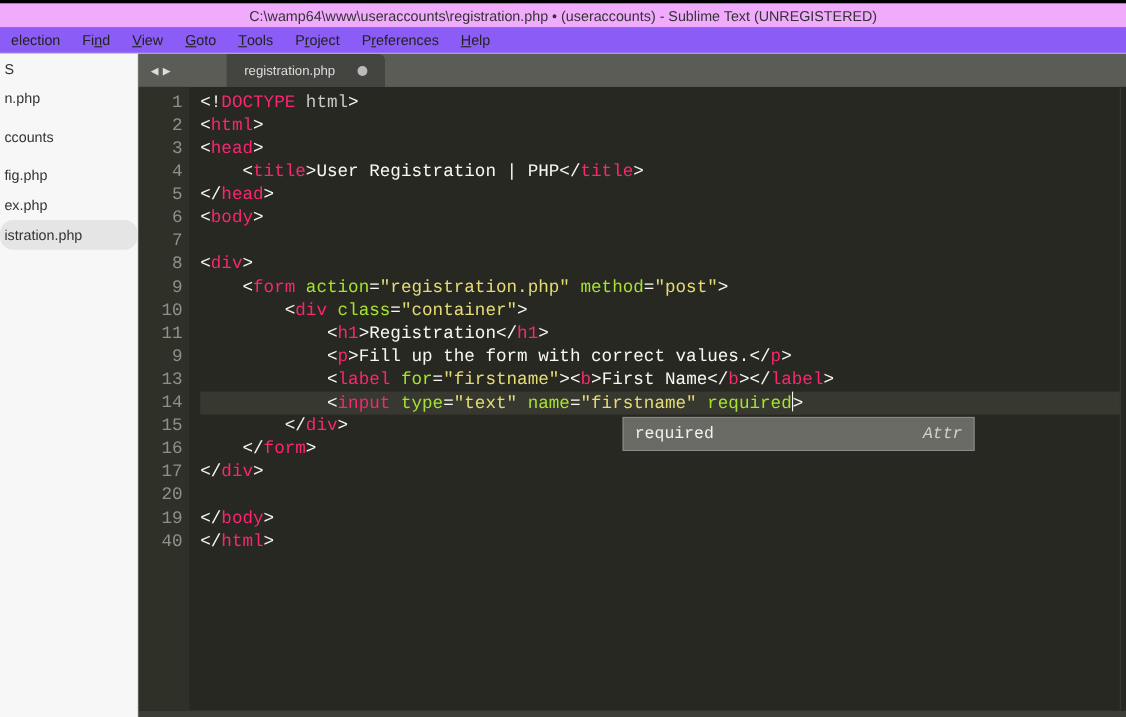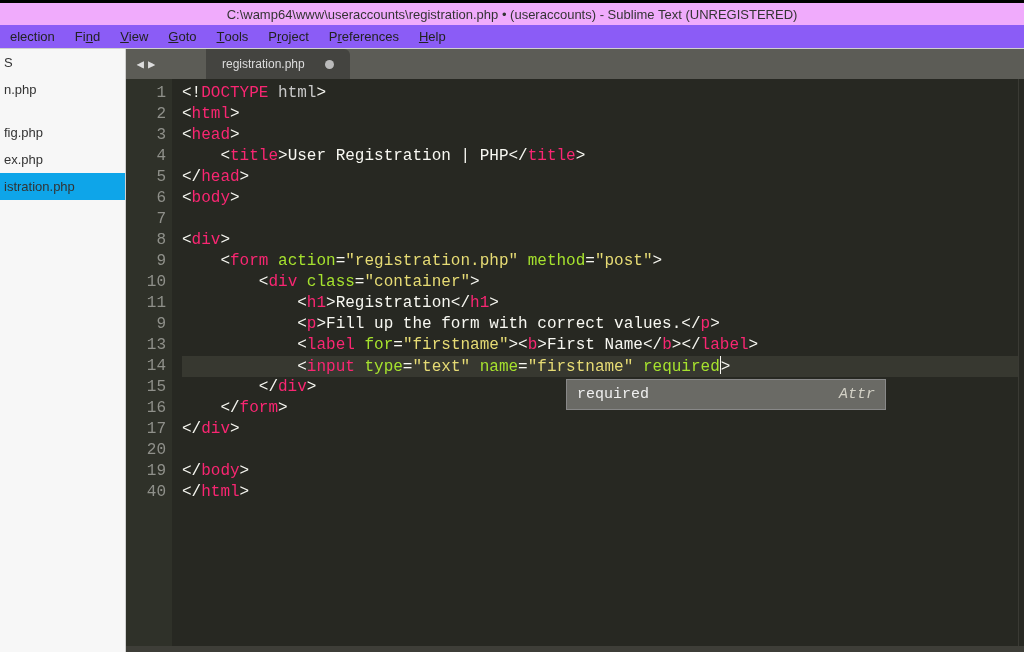--- a/index.html
+++ b/index.html
@@ -59,21 +59,22 @@
     overflow: hidden;
   }
   .sidebar-heading {
     padding: 2px 4px 6px 4px;
     font-size: 13px;
   }
   .sidebar-item {
     padding: 6px 4px 6px 4px;
   }
   .sidebar-item.active {
-    background: #0ea5e9;
+    background: #e5e5e5;
+    border-radius: 12px;
   }
   .sidebar-spacer { height: 8px; }
   .editor-area {
     flex: 1;
     display: flex;
     flex-direction: column;
     background: #272822;
     min-width: 0;
   }
   .tabstrip {
@@ -192,20 +193,21 @@
     <div class="menu-item">P<u>r</u>eferences</div>
     <div class="menu-item"><u>H</u>elp</div>
   </div>
 
 <div class="main">
   <div class="sidebar">
     <div class="sidebar-heading">S</div>
     <div id="sidebar-list">
         <div class="sidebar-item">n.php</div>
         <div class="sidebar-spacer"></div>
+        <div class="sidebar-item">ccounts</div>
         <div class="sidebar-spacer"></div>
         <div class="sidebar-item">fig.php</div>
         <div class="sidebar-item">ex.php</div>
         <div class="sidebar-item active">istration.php</div>
       </div>
   </div>
 
   <div class="editor-area">
     <div class="tabstrip">
       <div class="nav-arrows">

